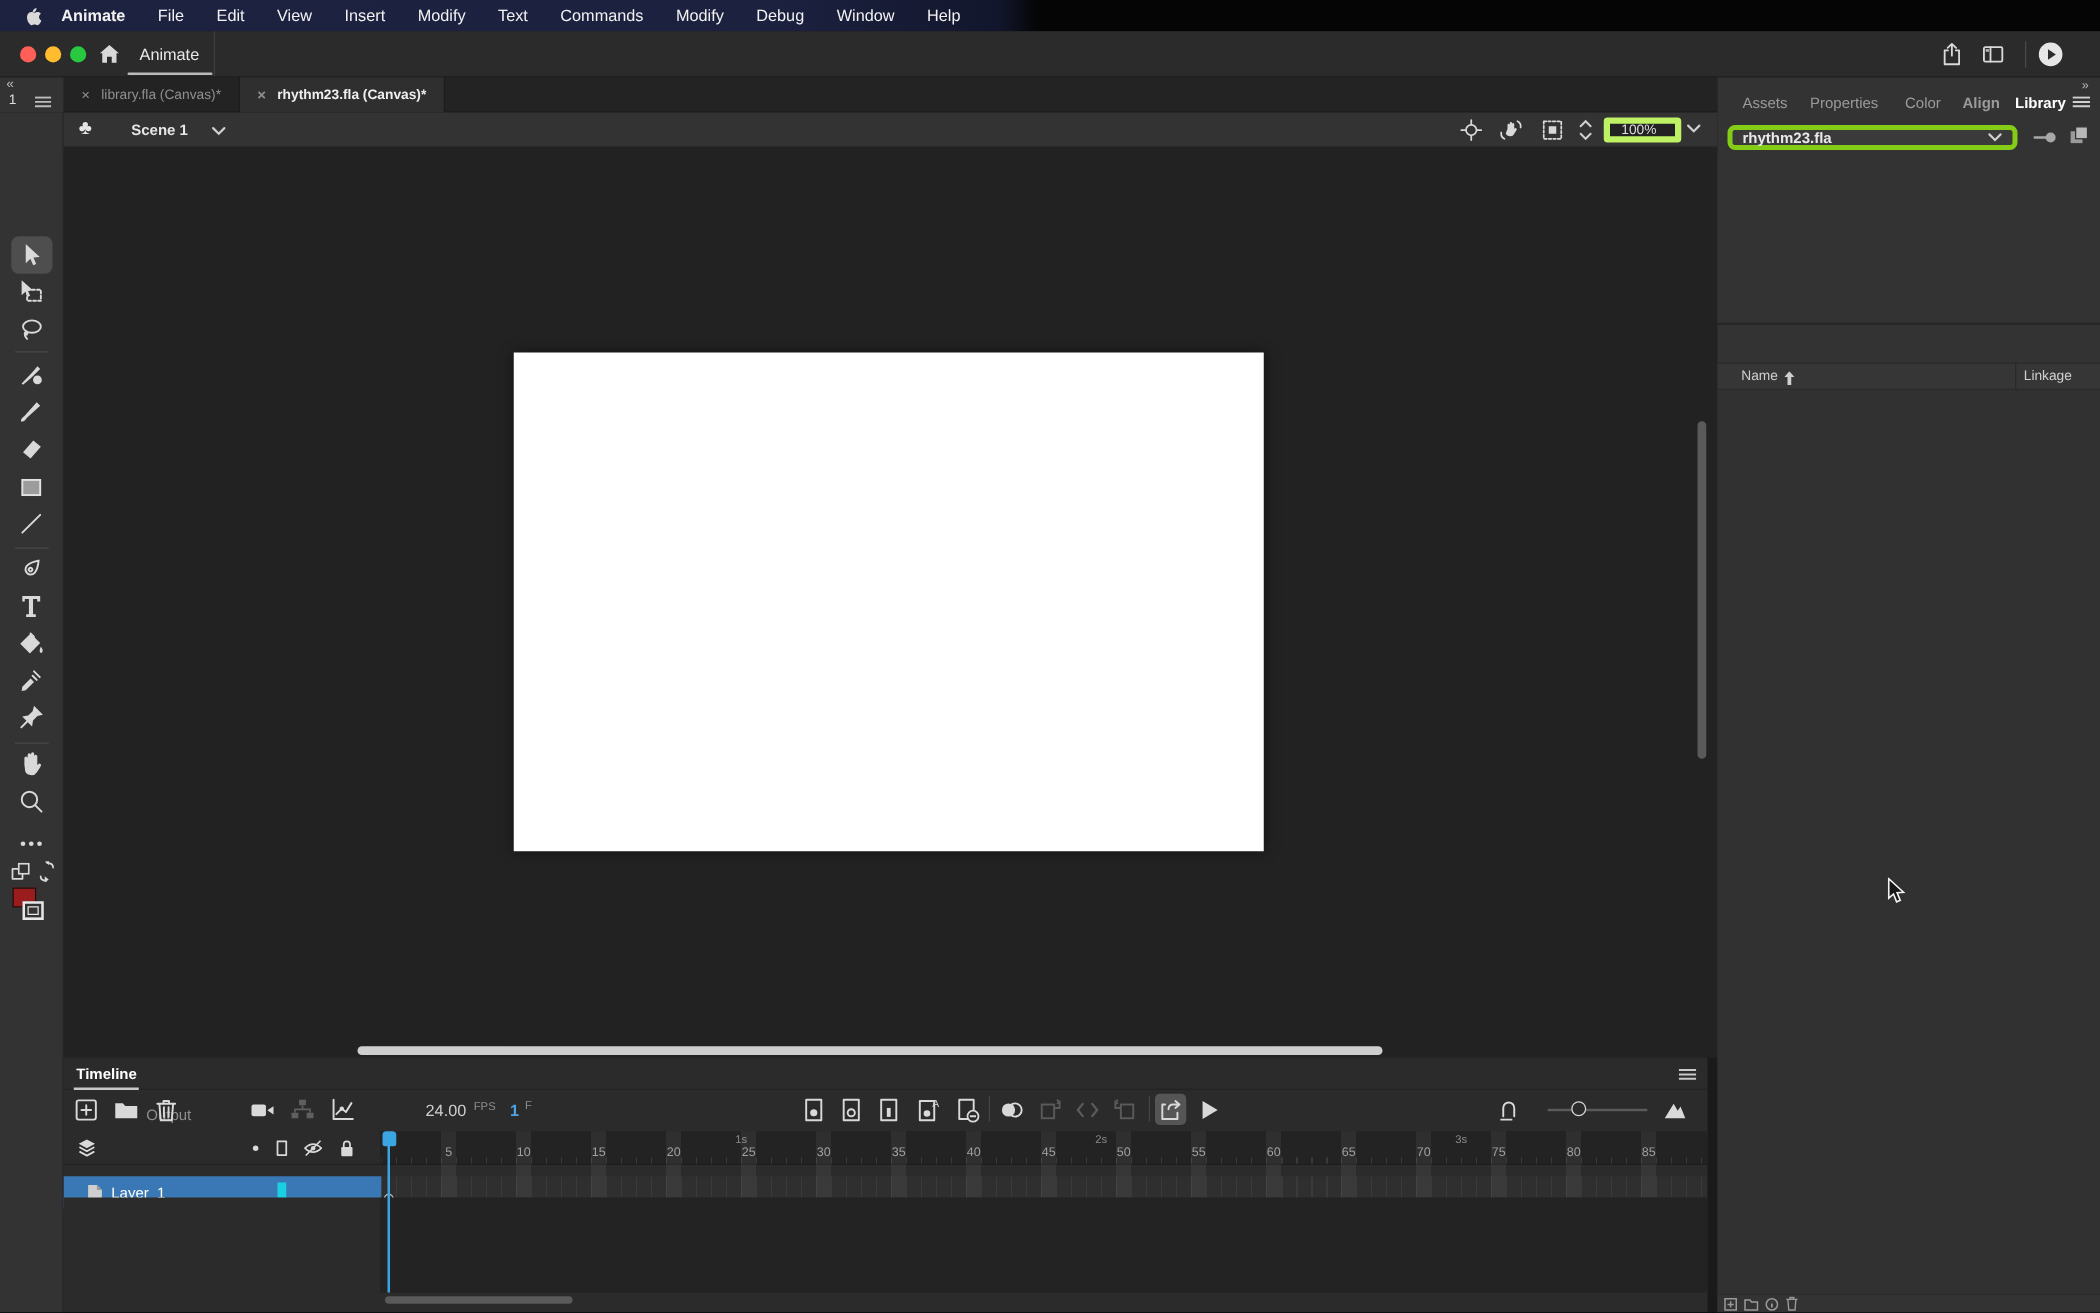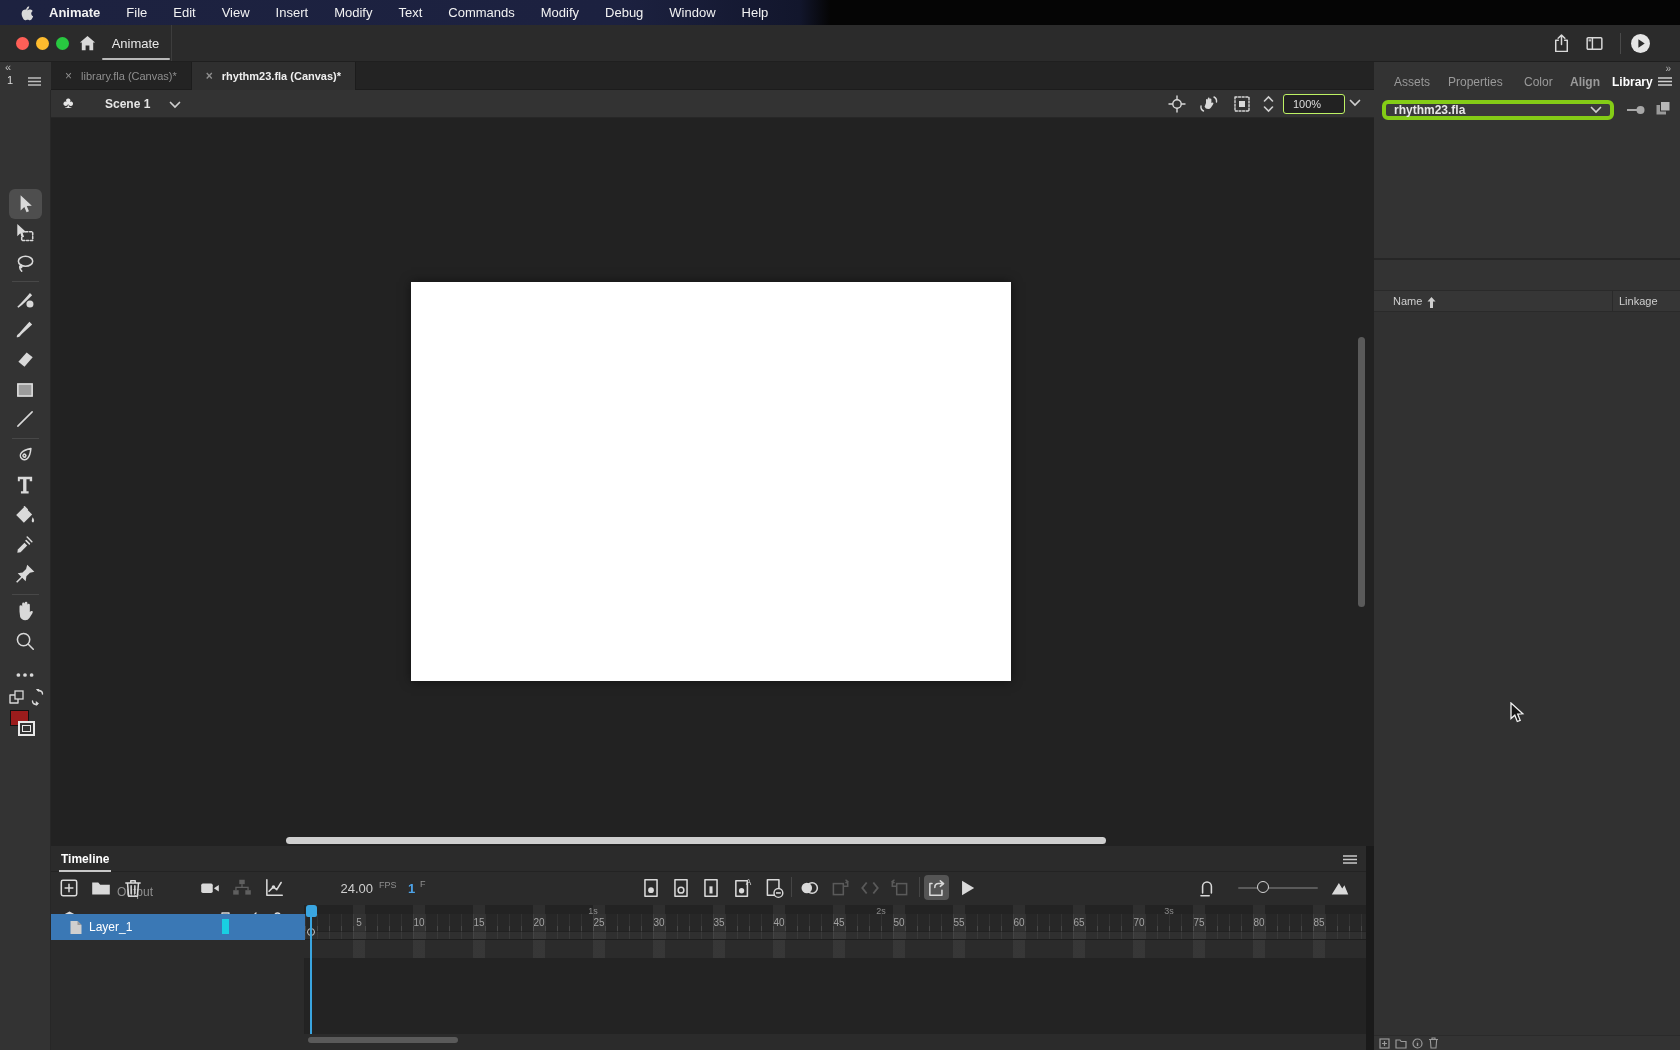--- a/index.html
+++ b/index.html
@@ -39,21 +39,21 @@
   #toolbar{left:0;top:90px;width:51px;height:960px;background:#333;border-right:1px solid #272727;}
   .tool{position:absolute;left:14px;width:22px;height:22px;}
   .tooldiv{position:absolute;left:12px;width:27px;height:1px;background:#484848;}
   #sel-bg{left:9px;top:99px;width:33px;height:30px;background:#4e4e4e;border-radius:6px;}
 
   
   #stagebar{left:51px;top:90px;width:1323px;height:28px;background:#333;border-bottom:1px solid #272727;color:#e3e3e3;}
   #sceneicon{left:12px;top:4px;font-size:16px;color:#e6e6e6;}
   #scenelabel{left:54px;top:7px;font-size:12px;font-weight:bold;color:#e6e6e6;}
   .sbicon{top:4px;width:20px;height:20px;}
-  #zoombox{left:1232px;top:4px;width:62px;height:20px;background:#222;border:1px solid #bef264;border-radius:3px;color:#ddd;font-size:11px;display:flex;align-items:center;padding-left:9px;}
+  #zoombox{left:1232px;top:4px;width:62px;height:20px;background:#222;border:5px solid #bef264;border-radius:3px;color:#ddd;font-size:11px;display:flex;align-items:center;padding-left:9px;}
   #zoomchev{left:1298px;top:9px;}
 
   
   #canvas{left:51px;top:118px;width:1323px;height:728px;background:#222;}
   #stagewhite{left:360px;top:164px;width:600px;height:399px;background:#fff;box-shadow:0 0 10px rgba(0,0,0,.5);}
   #vscroll{left:1307px;top:219px;width:7px;height:270px;background:#5a5a5a;border-radius:4px;}
   #hscroll{left:235px;top:719px;width:820px;height:7px;background:#cfcfcf;border-radius:4px;}
 
   
   #rightpanel{left:1374px;top:62px;width:306px;height:988px;background:#333;}
@@ -92,21 +92,21 @@
   #loopbg{left:873px;top:29px;width:25px;height:25px;background:#555;border-radius:4px;}
   #tl-slider-track{left:1187px;top:41px;width:80px;height:2px;background:#5a5a5a;border-radius:1px;}
   #tl-slider-knob{left:1206px;top:35px;width:12px;height:12px;border:1.6px solid #d6d6d6;border-radius:50%;background:#2b2b2b;}
   #layershead{left:0;top:59px;width:254px;height:27px;background:#2b2b2b;border-bottom:1px solid #222;border-right:1px solid #222;}
   .lhicon{position:absolute;top:5px;width:17px;height:17px;}
   #rulerarea{left:254px;top:59px;width:1061px;height:27px;background:#232323;border-bottom:1px solid #1e1e1e;overflow:hidden;}
   #gridbands{left:254px;top:59px;width:1061px;height:53px;background:repeating-linear-gradient(90deg,transparent 0 48px,rgba(255,255,255,.055) 48px 60px);pointer-events:none;}
   .rsec{position:absolute;top:1px;font-size:9px;color:#8a8a8a;transform:translateX(-50%);}
   .rnum{position:absolute;top:12px;font-size:10px;color:#9c9c9c;transform:translateX(-50%);}
   #rulerticks{left:0;bottom:0;width:1061px;height:5px;background:repeating-linear-gradient(90deg,#3a3a3a 0 1px,transparent 1px 12px);}
-  #layerrow{left:0;top:68px;width:1315px;height:26px;}
+  #layerrow{left:0;top:95px;width:1315px;height:26px;}
   #layerleft{left:0;top:0;width:254px;height:26px;background:var(--selection-blue);display:flex;align-items:center;}
   #layername{margin-left:38px;font-size:12px;color:#fff;}
   #layermark{left:171px;top:5px;width:7px;height:15px;background:var(--layer-marker-cyan);}
   #framearea{left:254px;top:0;width:1061px;height:26px;background:rgba(255,255,255,.02);border-bottom:1px solid #1e1e1e;background-image:repeating-linear-gradient(90deg,rgba(255,255,255,.05) 0 1px,transparent 1px 12px);}
   #blankkf{left:2px;top:14px;width:8px;height:8px;border:1.3px solid #c8c8c8;border-radius:50%;background:transparent;}
   #tl-below-left{left:0;top:112px;width:254px;height:76px;background:#2b2b2b;border-right:1px solid #222;}
   #tl-below-right{left:254px;top:112px;width:1061px;height:76px;background:#232323;}
   #playhead-head{left:255px;top:59px;width:11px;height:12px;background:var(--playhead-blue);border-radius:3px 3px 2px 2px;}
   #playhead-line{left:259px;top:70px;width:2px;height:118px;background:var(--playhead-blue);}
   #tl-hscroll{left:257px;top:191px;width:150px;height:6px;background:#5a5a5a;border-radius:3px;}

